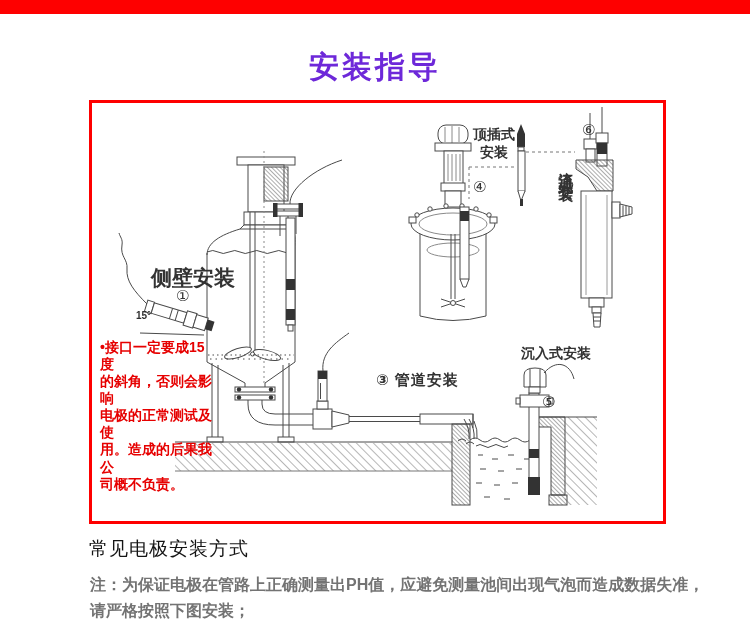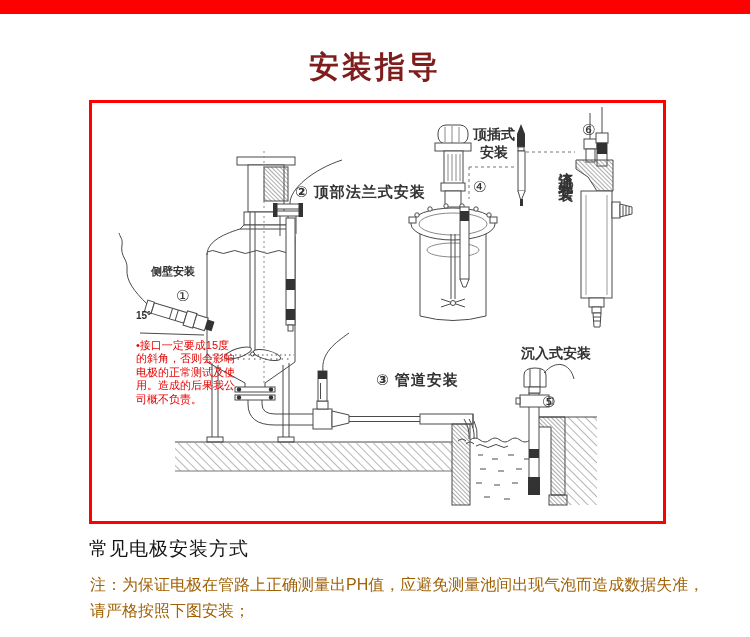--- a/index.html
+++ b/index.html
@@ -3,55 +3,55 @@
 <meta charset="utf-8">
 <style>
   html,body{margin:0;padding:0;}
   body{
     width:750px;height:637px;position:relative;background:#fff;
     font-family:"Liberation Sans","DejaVu Sans",sans-serif;overflow:hidden;
   }
   .top-bar{position:absolute;left:0;top:0;width:750px;height:14px;background:#fe0000;}
   .page-title{
     position:absolute;left:0;top:47px;width:750px;text-align:center;
-    font-size:30px;font-weight:bold;color:#7f1d1d;letter-spacing:3px;
+    font-size:30px;font-weight:bold;color:#6d28d9;letter-spacing:3px;
   }
   .figure-box{
     position:absolute;left:89px;top:100px;width:577px;height:424px;
     border:3px solid #fe0000;box-sizing:border-box;background:#fff;
   }
   .figure-box svg{position:absolute;left:0;top:0;}
   .ovl{position:absolute;color:#2e2e2e;white-space:pre-line;line-height:1.25;}
   .lbl{font-weight:bold;font-size:14px;color:#333;}
   .num{font-size:15px;color:#333;}
   .lbl-top-flange{left:203px;top:80px;font-size:15px;letter-spacing:1px;}
-  .lbl-side-wall{left:59px;top:162px;font-size:11px;}
+  .lbl-side-wall{left:59px;top:162px;font-size:21px;}
   .num-1{left:84px;top:184px;}
   .lbl-angle{left:44px;top:207px;font-size:10px;font-weight:bold;}
   .warning{
-    left:8px;top:236px;width:118px;font-size:11px;font-weight:normal;
-    color:#e60000;line-height:1.22;white-space:pre-line;margin-left:36px;
+    left:8px;top:236px;width:118px;font-size:14px;font-weight:bold;
+    color:#e60000;line-height:1.22;white-space:pre-line;
   }
   .lbl-pipeline{left:244px;top:268px;font-size:15px;letter-spacing:1px;margin-left:40px;}
   .lbl-top-insert{left:381px;top:22px;font-size:14px;line-height:1.3;text-align:center;}
   .num-4{left:381px;top:75px;}
   .num-6{left:490px;top:18px;}
   .lbl-flow{
     left:464px;top:56px;font-size:15px;letter-spacing:4px;
     writing-mode:vertical-rl;text-orientation:upright;height:110px;
   }
   .lbl-submerged{left:429px;top:242px;}
   .num-5{left:450px;top:290px;}
   .caption{
     position:absolute;left:89px;top:536px;width:577px;text-align:left;
     font-size:19px;color:#141414;letter-spacing:1px;
   }
   .note{
     position:absolute;left:90px;top:572px;width:645px;
-    font-size:16px;color:#a16207;line-height:1.62;white-space:pre-line;
+    font-size:16px;color:#737373;line-height:1.62;white-space:pre-line;font-weight:bold;
   }
 </style>
 </head>
 <body>
 
 <div class="top-bar"></div>
 
 <div class="page-title">安装指导</div>
 
 <div class="figure-box">
@@ -236,21 +236,20 @@
   </svg>
 
   <div class="ovl lbl lbl-side-wall">侧壁安装</div>
   <div class="ovl num num-1">①</div>
   <div class="ovl lbl-angle">15°</div>
   <div class="ovl warning">•接口一定要成15度
 的斜角，否则会影响
 电极的正常测试及使
 用。造成的后果我公
 司概不负责。</div>
-  <div class="ovl lbl lbl-top-flange">② 顶部法兰式安装</div>
   <div class="ovl lbl lbl-pipeline">③ 管道安装</div>
   <div class="ovl lbl lbl-top-insert">顶插式
 安装</div>
   <div class="ovl num num-4">④</div>
   <div class="ovl num num-6">⑥</div>
   <div class="ovl lbl lbl-flow">流通式安装</div>
   <div class="ovl lbl lbl-submerged">沉入式安装</div>
   <div class="ovl num num-5">⑤</div>
 </div>
 

